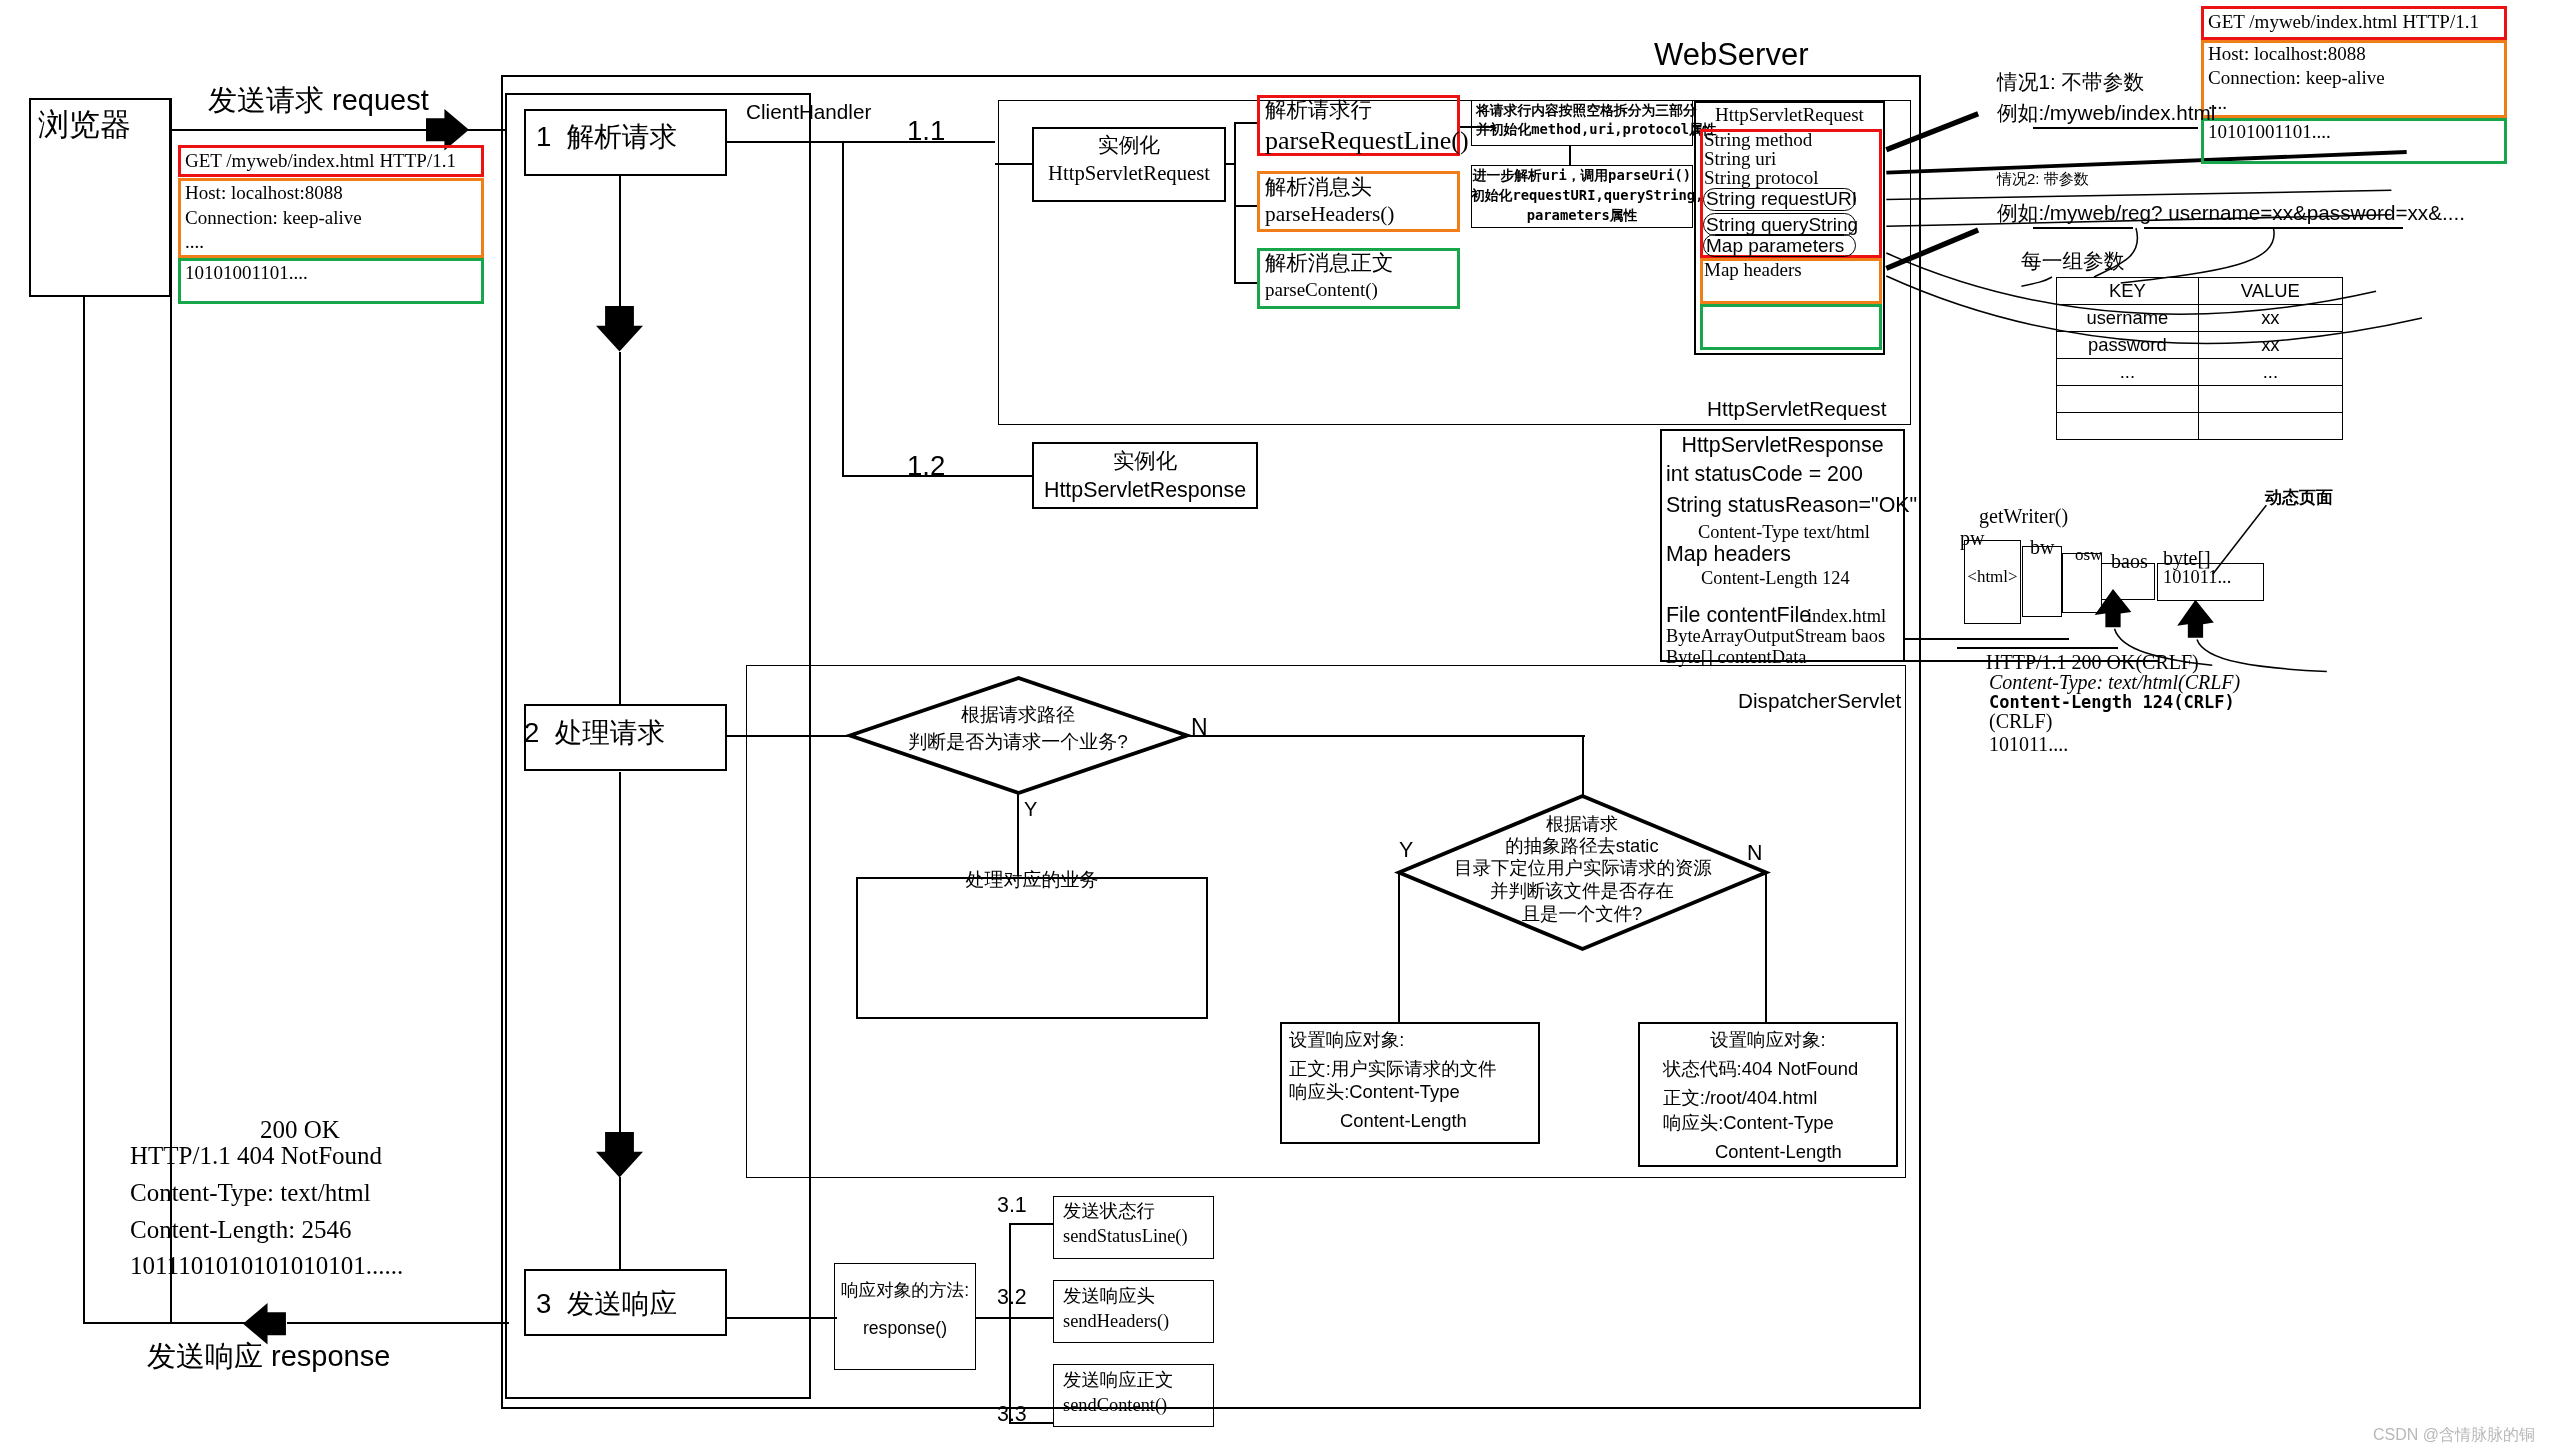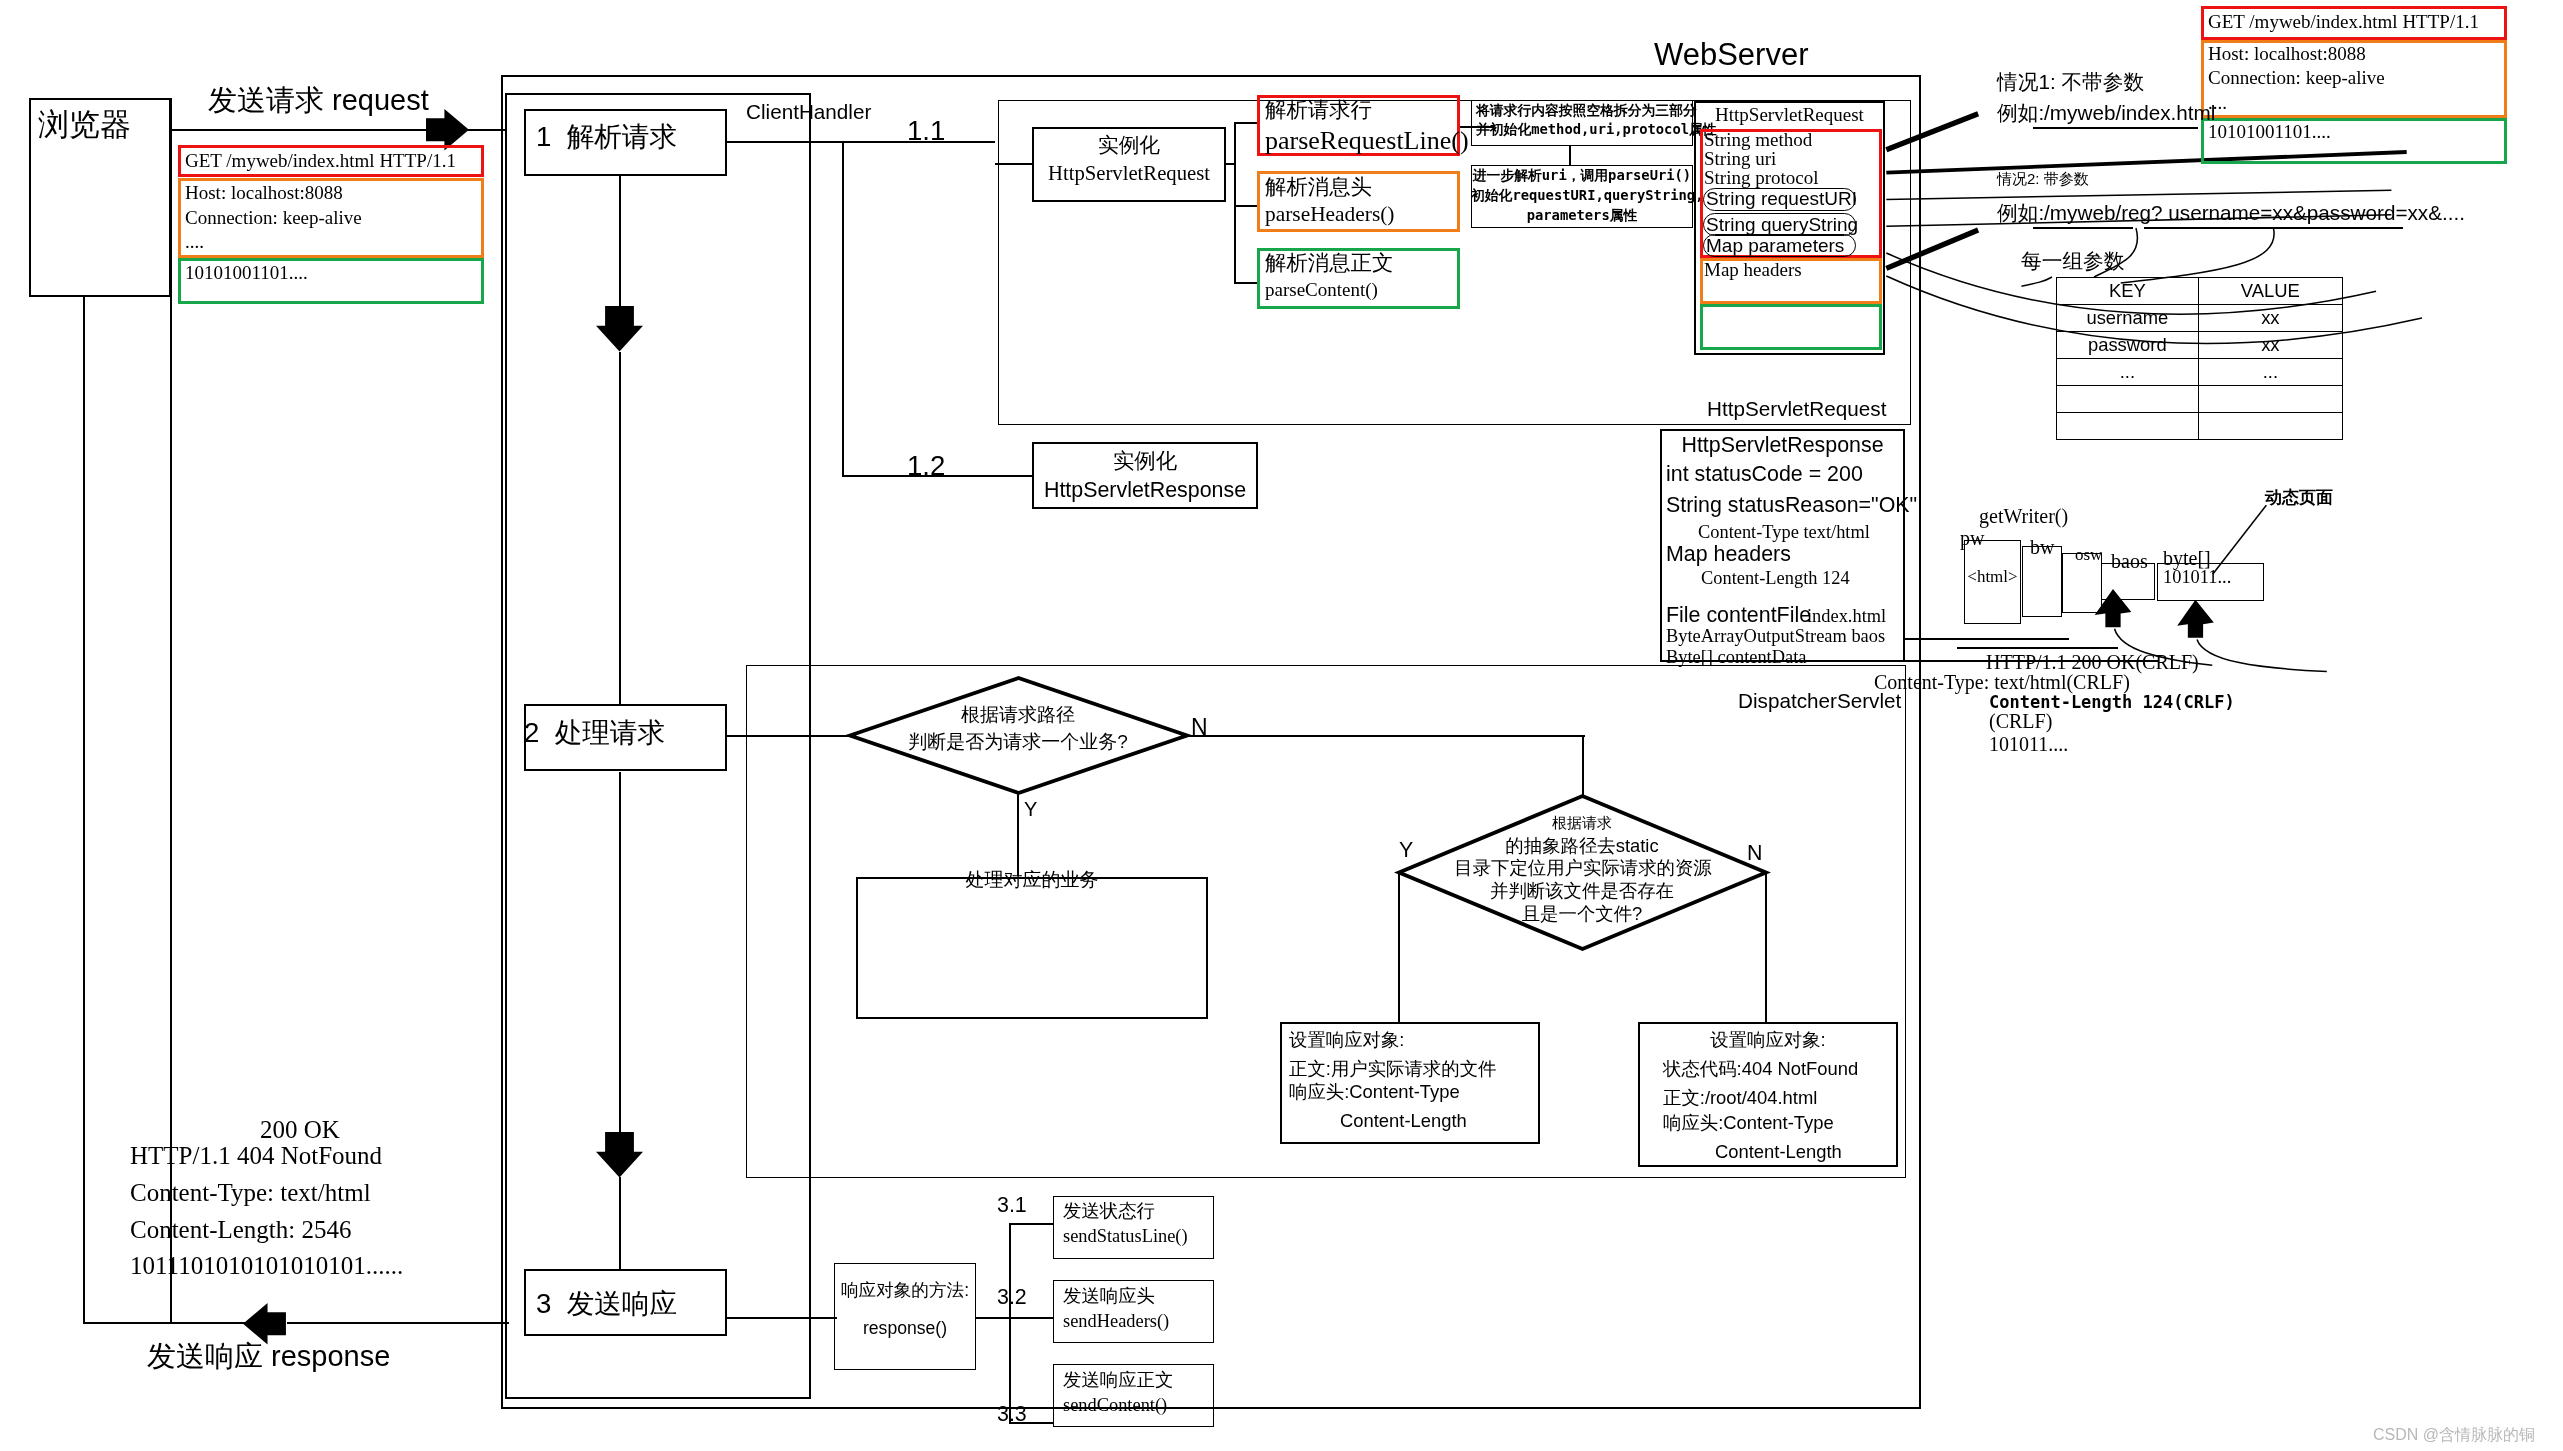--- a/index.html
+++ b/index.html
@@ -255,21 +255,21 @@
 
   <svg style="left:2067px;top:589px;width:260px;height:84px;" viewBox="0 0 340 110" width="260" height="84">
     <polygon points="60,0 84,30 70,32 70,50 50,50 50,32 36,34" fill="#000"></polygon>
     <path d="M62,52 C70,80 120,92 190,100" stroke="#000" stroke-width="2" fill="none"></path>
     <polygon points="168,14 192,44 178,46 178,64 158,64 158,46 144,48" fill="#000"></polygon>
     <path d="M170,66 C180,95 250,104 340,108" stroke="#000" stroke-width="2" fill="none"></path>
   </svg>
 
   <div class="thinh" style="left:1957px;top:647px;width:161px;"></div>
   <div class="lbl mono" style="left:1986px;top:651px;font-size:20px;">HTTP/1.1 200 OK(CRLF)</div>
-  <div class="lbl mono" style="left:1874px;top:671px;font-size:20px;">Content-Type: text/html(CRLF)</div>
+  <div class="lbl mono" style="left:1989px;top:671px;font-size:20px;font-style:italic;">Content-Type: text/html(CRLF)</div>
   <div class="lbl mono2" style="left:1989px;top:693px;font-size:17px;font-weight:bold;">Content-Length 124(CRLF)</div>
   <div class="lbl mono" style="left:1989px;top:710px;font-size:20px;">(CRLF)</div>
   <div class="lbl mono" style="left:1989px;top:733px;font-size:20px;">101011....</div>
 
   <div class="bx2" style="left:746px;top:665px;width:1160px;height:513px;"></div>
   <div class="lbl" style="left:1738px;top:689px;font-size:20.7px;">DispatcherServlet</div>
 
   <div class="hline" style="left:726px;top:735px;width:126px;"></div>
 
   <svg class="diamond" style="left:850px;top:678px;width:337px;height:115px;" viewBox="0 0 440 150" width="337" height="115">
@@ -283,21 +283,21 @@
   <div class="vline" style="left:1017px;top:792px;height:84px;"></div>
   <div class="bx" style="left:856px;top:877px;width:352px;height:142px;"></div>
   <div class="lbl ctr" style="left:856px;top:869px;width:352px;font-size:19px;">处理对应的业务</div>
 
   <div class="hline" style="left:1187px;top:735px;width:398px;"></div>
   <div class="vline" style="left:1582px;top:735px;height:61px;"></div>
 
   <svg class="diamond" style="left:1399px;top:796px;width:367px;height:153px;" viewBox="0 0 480 200" width="367" height="153">
     <polygon points="0,100 240,0 480,100 240,200" fill="#fff" stroke="#000" stroke-width="5"></polygon>
   </svg>
-  <div class="lbl ctr" style="left:1429px;top:814px;width:306px;font-size:15px;">根据请求</div>
+  <div class="lbl ctr" style="left:1429px;top:814px;width:306px;font-size:18px;">根据请求</div>
   <div class="lbl ctr" style="left:1429px;top:835px;width:306px;font-size:18.4px;">的抽象路径去static</div>
   <div class="lbl ctr" style="left:1422px;top:857px;width:322px;font-size:18.4px;">目录下定位用户实际请求的资源</div>
   <div class="lbl ctr" style="left:1429px;top:880px;width:306px;font-size:18.4px;">并判断该文件是否存在</div>
   <div class="lbl ctr" style="left:1429px;top:903px;width:306px;font-size:18.4px;text-align:center;">且是一个文件?</div>
   <div class="lbl" style="left:1399px;top:838px;font-size:21.4px;">Y</div>
   <div class="lbl" style="left:1747px;top:841px;font-size:21.4px;">N</div>
 
   <div class="vline" style="left:1398px;top:873px;height:149px;"></div>
   <div class="bx" style="left:1280px;top:1022px;width:260px;height:122px;"></div>
   <div class="lbl" style="left:1289px;top:1029px;font-size:18.4px;">设置响应对象:</div>

